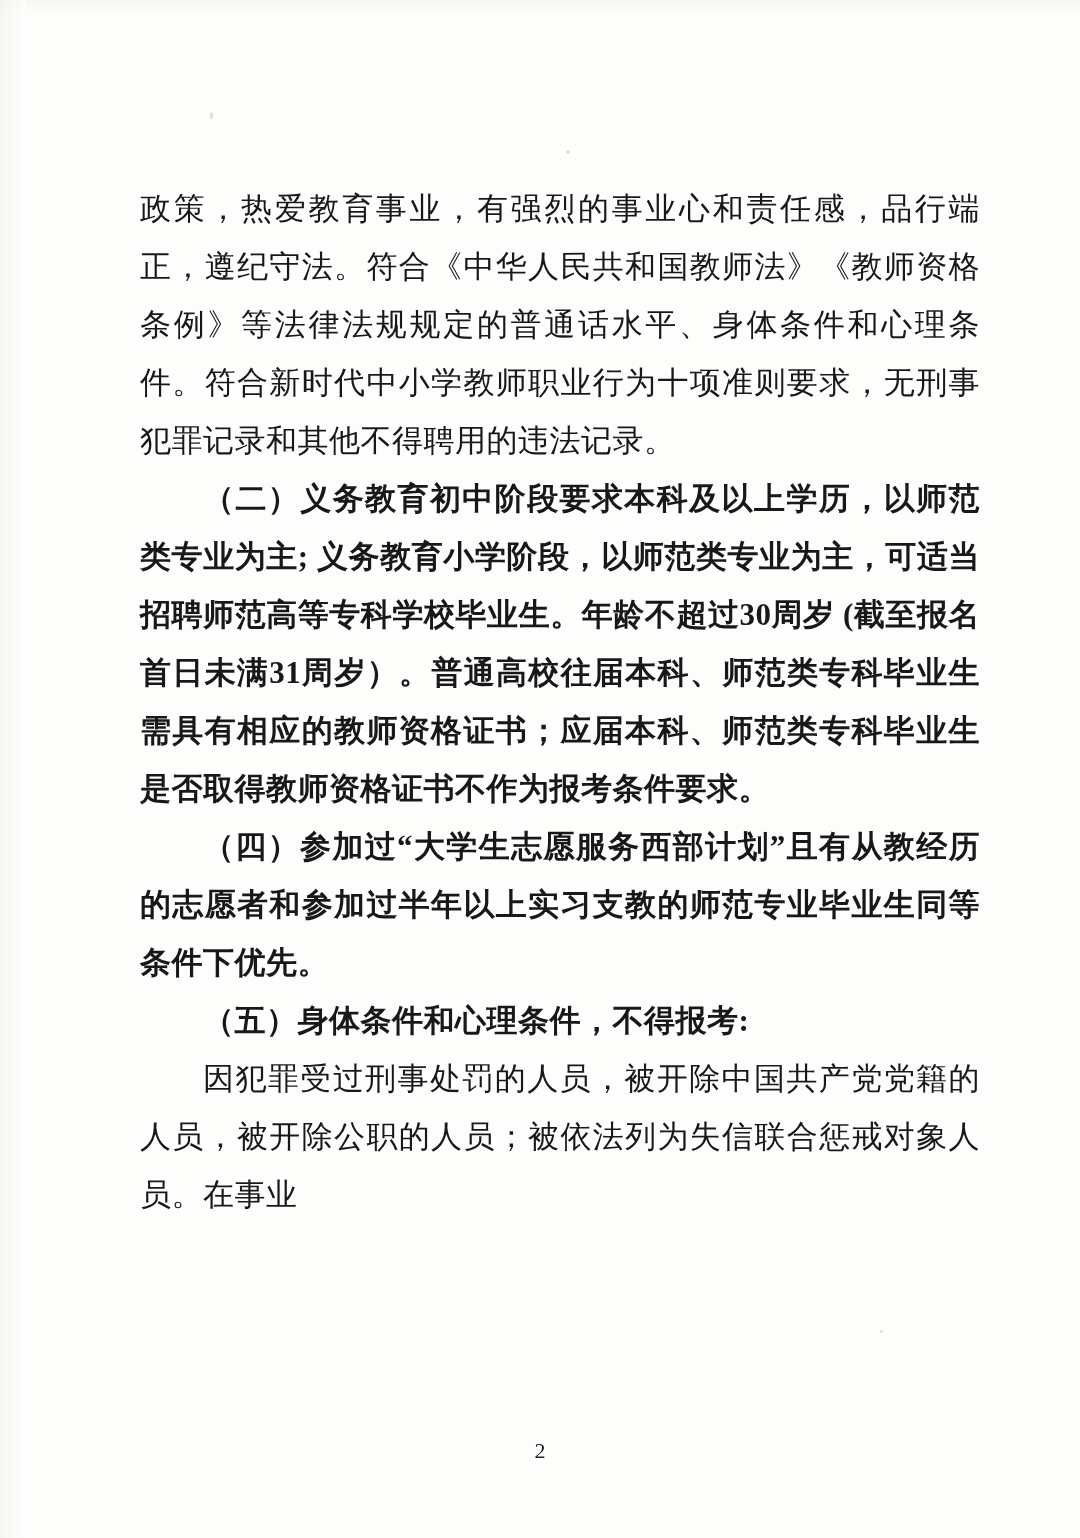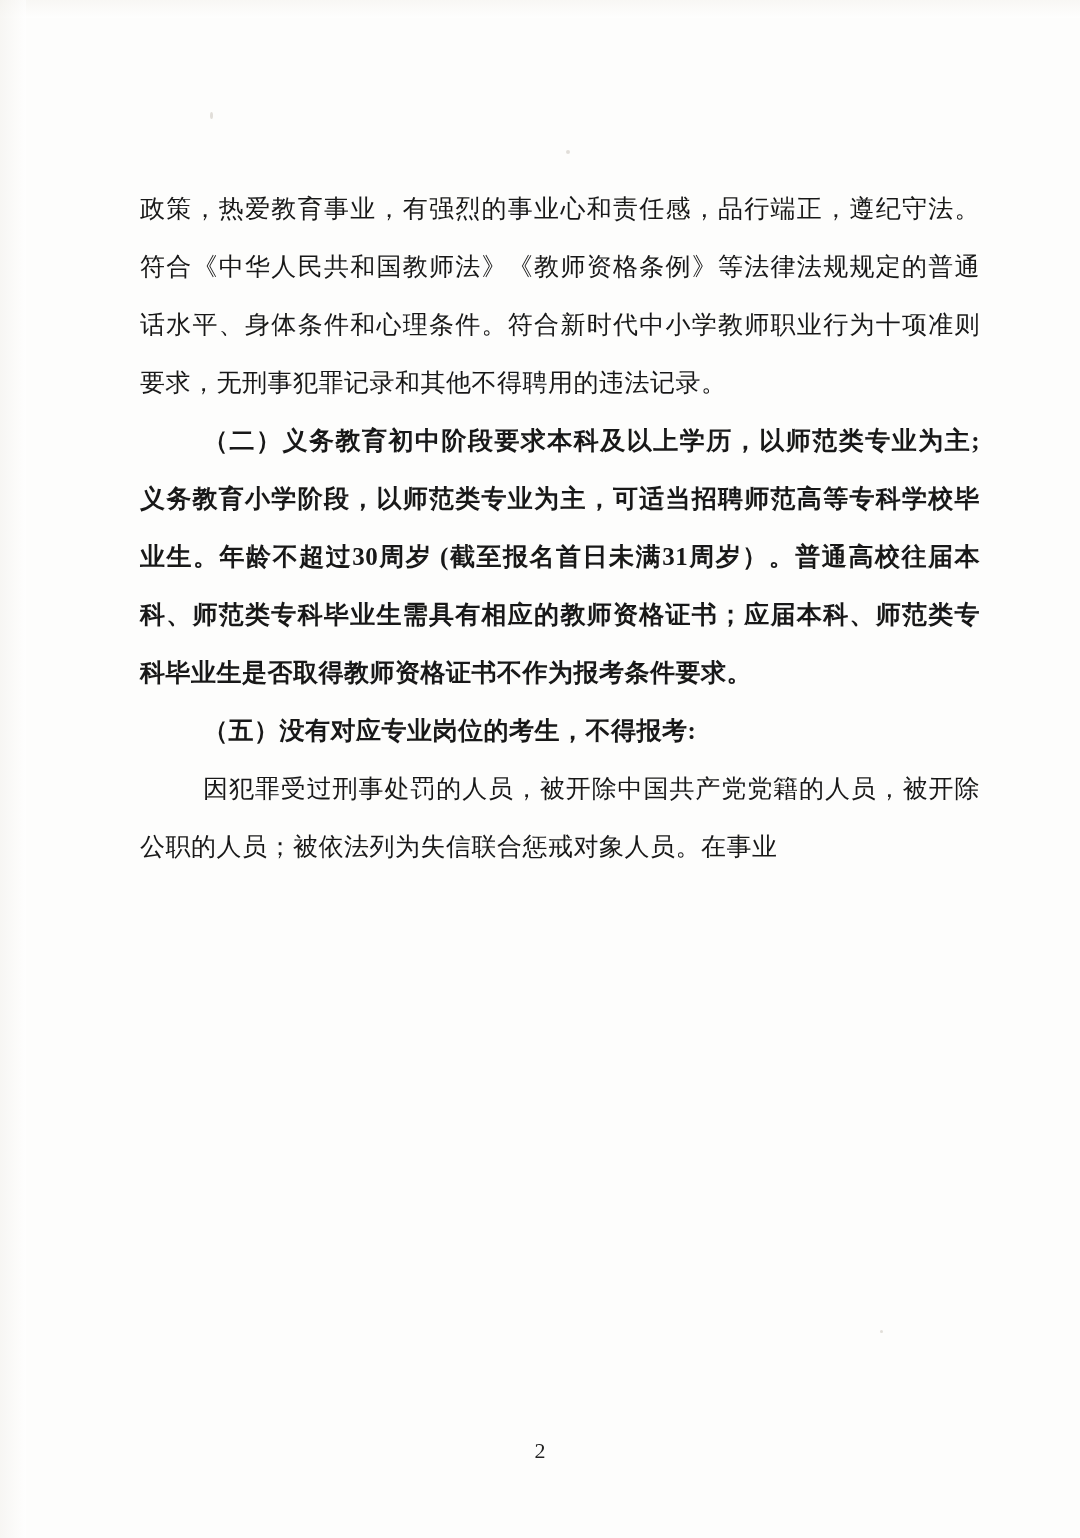--- a/index.html
+++ b/index.html
@@ -21,21 +21,21 @@
     background: #fdfdfc;
     box-sizing: border-box;
   }
   .content {
     position: absolute;
     left: 140px;
     top: 180px;
     width: 840px;
   }
   .para {
-    font-size: 25px;
+    font-size: 31px;
     line-height: 58px;
     letter-spacing: 0.5px;
     text-align: justify;
     text-justify: inter-ideograph;
     margin: 0 0 0 0;
     color: #181818;
   }
   .para.indent {
     text-indent: 63px;
     font-weight: bold;
@@ -80,18 +80,19 @@
   <div class="edge-top"></div>
   <div class="edge-left"></div>
 
   <div class="speck" style="left:210px;top:112px;width:3px;height:7px;"></div>
   <div class="speck" style="left:566px;top:150px;width:4px;height:4px;"></div>
   <div class="speck" style="left:880px;top:1330px;width:3px;height:3px;"></div>
 
   <div class="content">
     <p class="para">政策，热爱教育事业，有强烈的事业心和责任感，品行端正，遵纪守法。符合《中华人民共和国教师法》《教师资格条例》等法律法规规定的普通话水平、身体条件和心理条件。符合新时代中小学教师职业行为十项准则要求，无刑事犯罪记录和其他不得聘用的违法记录。</p>
     <p class="para indent">（二）义务教育初中阶段要求本科及以上学历，以师范类专业为主; 义务教育小学阶段，以师范类专业为主，可适当招聘师范高等专科学校毕业生。年龄不超过30周岁 (截至报名首日未满31周岁）。普通高校往届本科、师范类专科毕业生需具有相应的教师资格证书；应届本科、师范类专科毕业生是否取得教师资格证书不作为报考条件要求。</p>
-    <p class="para indent">（五）没有对应专业岗位的考生，不得报考:</p>
+    <p class="para indent">（四）参加过“大学生志愿服务西部计划”且有从教经历的志愿者和参加过半年以上实习支教的师范专业毕业生同等条件下优先。</p>
+    <p class="para indent">（五）身体条件和心理条件，不得报考:</p>
     <p class="para indent-half">因犯罪受过刑事处罚的人员，被开除中国共产党党籍的人员，被开除公职的人员；被依法列为失信联合惩戒对象人员。在事业</p>
   </div>
 
   <div class="page-number">2</div>
 </div>
 
 </body></html>

